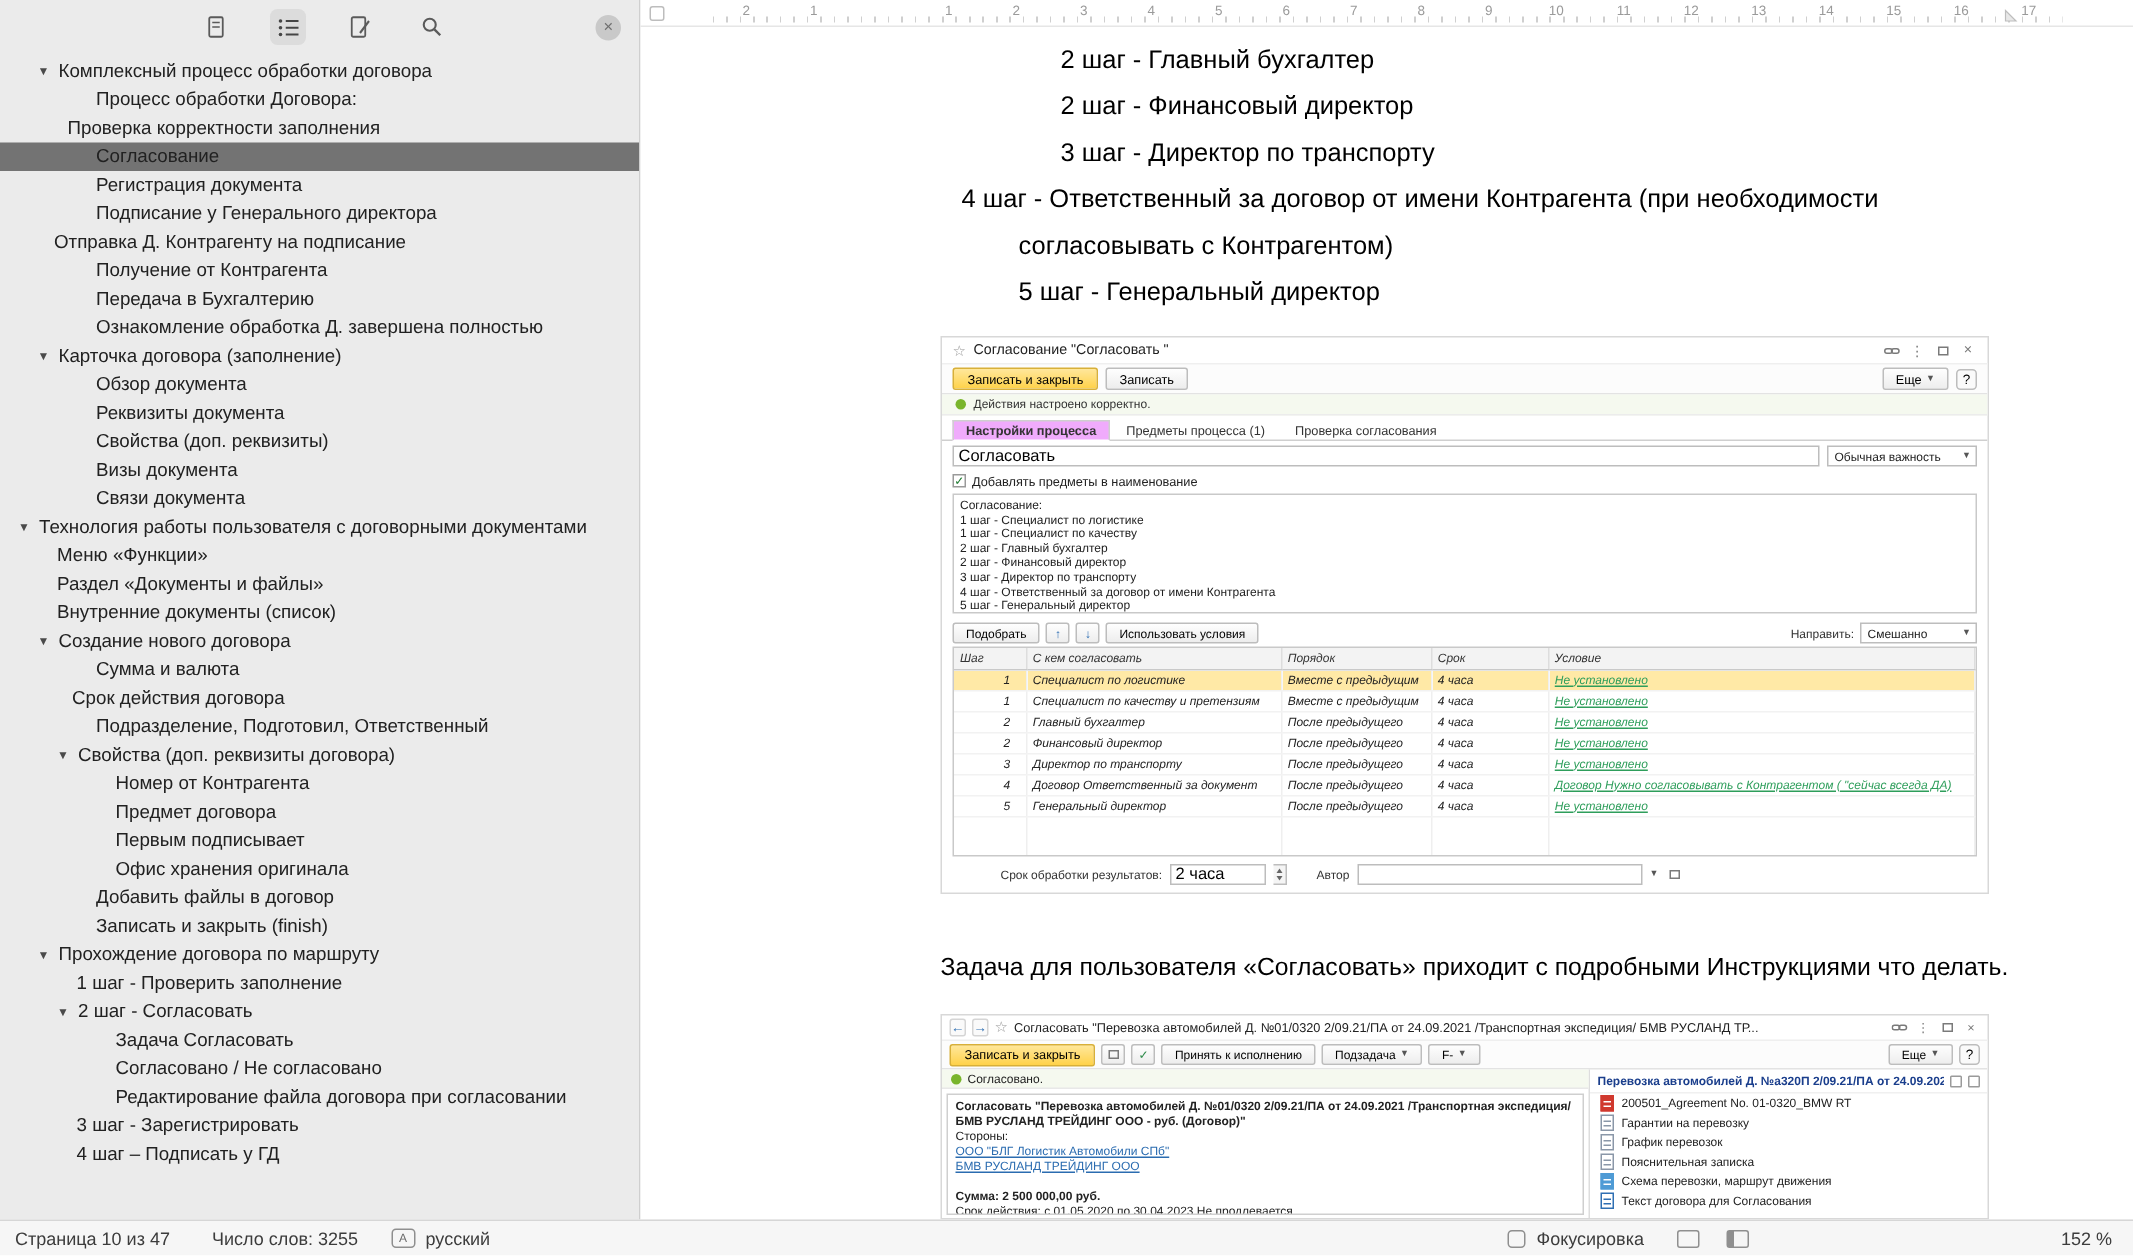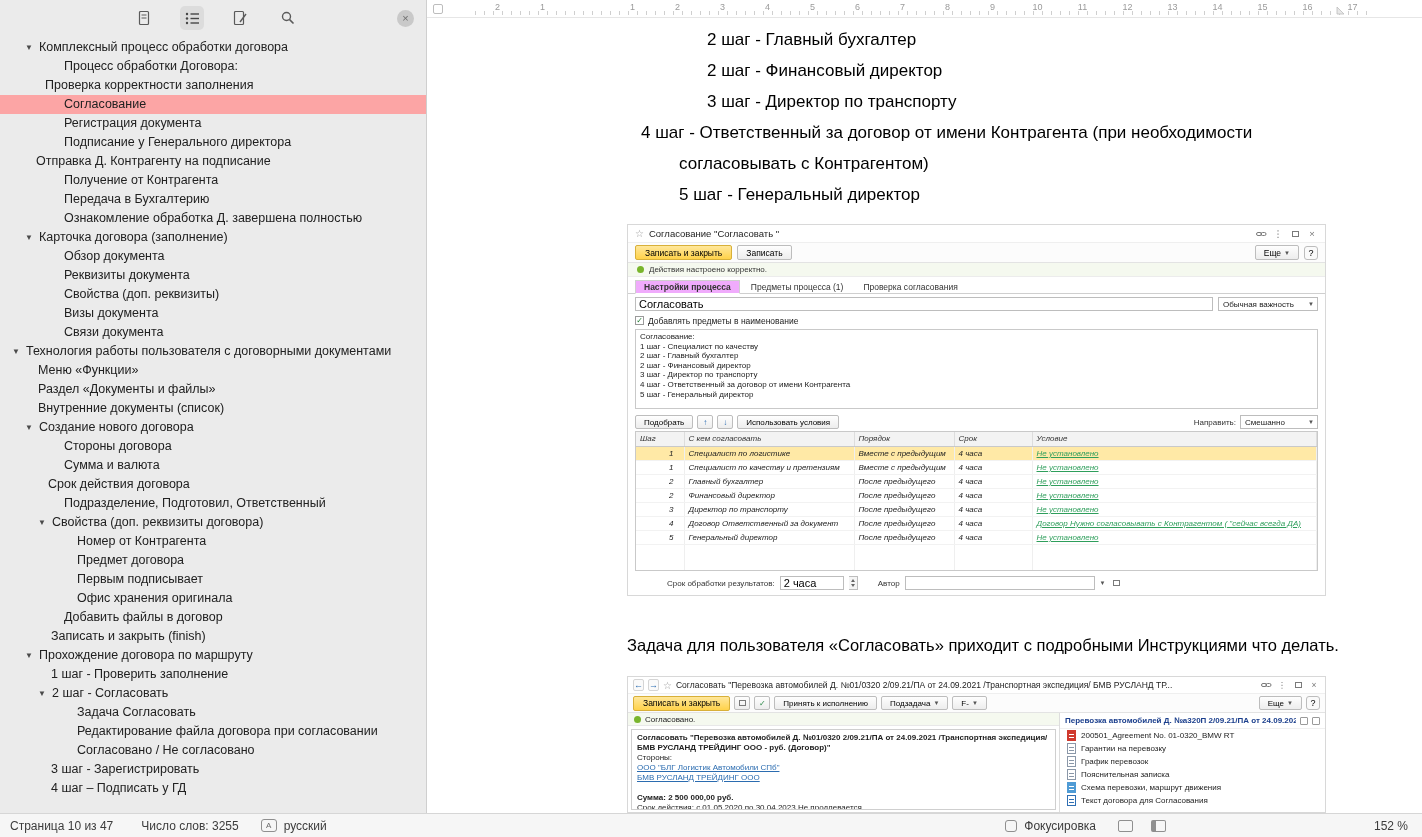--- a/index.html
+++ b/index.html
@@ -13,21 +13,21 @@
     display:flex; flex-direction:column; flex-shrink:0; }
   .sb-toolbar { height:36px; display:flex; align-items:center; padding:0 12px; flex-shrink:0; }
   .sb-tools { display:flex; gap:24px; margin-left:120px; align-items:center; }
   .sb-tool { width:24px; height:24px; display:flex; align-items:center; justify-content:center;
     border-radius:5px; cursor:pointer; }
   .sb-tool.active { background:#dcdcdc; }
   .sb-close { margin-left:auto; width:17px; height:17px; border-radius:50%;
     background:#c9c9c9; color:#6e6e6e; font-size:11px; line-height:17px; text-align:center; cursor:pointer; }
   .toc { flex:1; overflow:hidden; font-size:12.5px; color:#212121; padding-top:2px; }
   .toc-item { height:19px; line-height:19px; white-space:nowrap; overflow:hidden; cursor:pointer; }
-  .toc-item.selected { background:#fca5a5; }
+  .toc-item.selected { background:#737373; }
   .tri { display:inline-block; width:14px; font-size:8px; color:#4a4a4a; vertical-align:1px; }
 
   
   .main { flex:1; display:flex; flex-direction:column; min-width:0; background:#fff; }
   .ruler { height:18px; border-bottom:1px solid #e6e6e6; position:relative; flex-shrink:0; }
   .ruler::before { content:""; position:absolute; left:48px; width:900px; bottom:2px; height:4px;
     background:repeating-linear-gradient(to right,#cfcfcf 0 1px,transparent 1px 9px); }
   .ruler-nums { position:absolute; left:48px; top:0; display:flex; }
   .ruler-num { width:45px; text-align:center; font-size:9px; color:#9a9a9a; line-height:14px; }
   .ruler-corner { position:absolute; left:6px; top:4px; width:10px; height:10px;
@@ -194,37 +194,36 @@
           <div class="toc-item" style="padding-left: 64px;"><span>Обзор документа</span></div>
           <div class="toc-item" style="padding-left: 64px;"><span>Реквизиты документа</span></div>
           <div class="toc-item" style="padding-left: 64px;"><span>Свойства (доп. реквизиты)</span></div>
           <div class="toc-item" style="padding-left: 64px;"><span>Визы документа</span></div>
           <div class="toc-item" style="padding-left: 64px;"><span>Связи документа</span></div>
           <div class="toc-item" style="padding-left: 12px;"><span class="tri">▼</span><span>Технология работы пользователя с договорными документами</span></div>
           <div class="toc-item" style="padding-left: 38px;"><span>Меню «Функции»</span></div>
           <div class="toc-item" style="padding-left: 38px;"><span>Раздел «Документы и файлы»</span></div>
           <div class="toc-item" style="padding-left: 38px;"><span>Внутренние документы (список)</span></div>
           <div class="toc-item" style="padding-left: 25px;"><span class="tri">▼</span><span>Создание нового договора</span></div>
-          <div class="toc-item" style="padding-left: 64px;"><span>Стороны договора</span></div>
           <div class="toc-item" style="padding-left: 64px;"><span>Сумма и валюта</span></div>
           <div class="toc-item" style="padding-left: 48px;"><span>Срок действия договора</span></div>
           <div class="toc-item" style="padding-left: 64px;"><span>Подразделение, Подготовил, Ответственный</span></div>
           <div class="toc-item" style="padding-left: 38px;"><span class="tri">▼</span><span>Свойства (доп. реквизиты договора)</span></div>
           <div class="toc-item" style="padding-left: 77px;"><span>Номер от Контрагента</span></div>
           <div class="toc-item" style="padding-left: 77px;"><span>Предмет договора</span></div>
           <div class="toc-item" style="padding-left: 77px;"><span>Первым подписывает</span></div>
           <div class="toc-item" style="padding-left: 77px;"><span>Офис хранения оригинала</span></div>
           <div class="toc-item" style="padding-left: 64px;"><span>Добавить файлы в договор</span></div>
-          <div class="toc-item" style="padding-left: 51px;"><span>Записать и закрыть (finish)</span></div>
+          <div class="toc-item" style="padding-left: 64px;"><span>Записать и закрыть (finish)</span></div>
           <div class="toc-item" style="padding-left: 25px;"><span class="tri">▼</span><span>Прохождение договора по маршруту</span></div>
           <div class="toc-item" style="padding-left: 51px;"><span>1 шаг - Проверить заполнение</span></div>
           <div class="toc-item" style="padding-left: 38px;"><span class="tri">▼</span><span>2 шаг - Согласовать</span></div>
           <div class="toc-item" style="padding-left: 77px;"><span>Задача Согласовать</span></div>
+          <div class="toc-item" style="padding-left: 77px;"><span>Согласовано / Не согласовано</span></div>
           <div class="toc-item" style="padding-left: 77px;"><span>Редактирование файла договора при согласовании</span></div>
-          <div class="toc-item" style="padding-left: 77px;"><span>Согласовано / Не согласовано</span></div>
           <div class="toc-item" style="padding-left: 51px;"><span>3 шаг - Зарегистрировать</span></div>
           <div class="toc-item" style="padding-left: 51px;"><span>4 шаг – Подписать у ГД</span></div>
         </div>
     </aside>
 
     <main class="main">
       <div class="ruler">
         <span class="ruler-corner"></span>
         <div class="ruler-nums">
             <span class="ruler-num">2</span>
@@ -306,20 +305,21 @@
                 <span>Обычная важность</span>
                 <span class="arr">▼</span>
               </span>
           </div>
           <div class="chk-row">
             <span class="chk">✓</span>
             <span>Добавлять предметы в наименование</span>
           </div>
           <div class="descbox" id="descbox">
               <div>Согласование:</div>
+              <div>1 шаг - Специалист по логистике</div>
               <div>1 шаг - Специалист по качеству</div>
               <div>2 шаг - Главный бухгалтер</div>
               <div>2 шаг - Финансовый директор</div>
               <div>3 шаг - Директор по транспорту</div>
               <div>4 шаг - Ответственный за договор от имени Контрагента</div>
               <div>5 шаг - Генеральный директор</div>
             </div>
           <div class="tb2">
             <button class="btn" style="font-size:8px;height:14px;">Подобрать</button>
             <span class="icobtn">↑</span>

